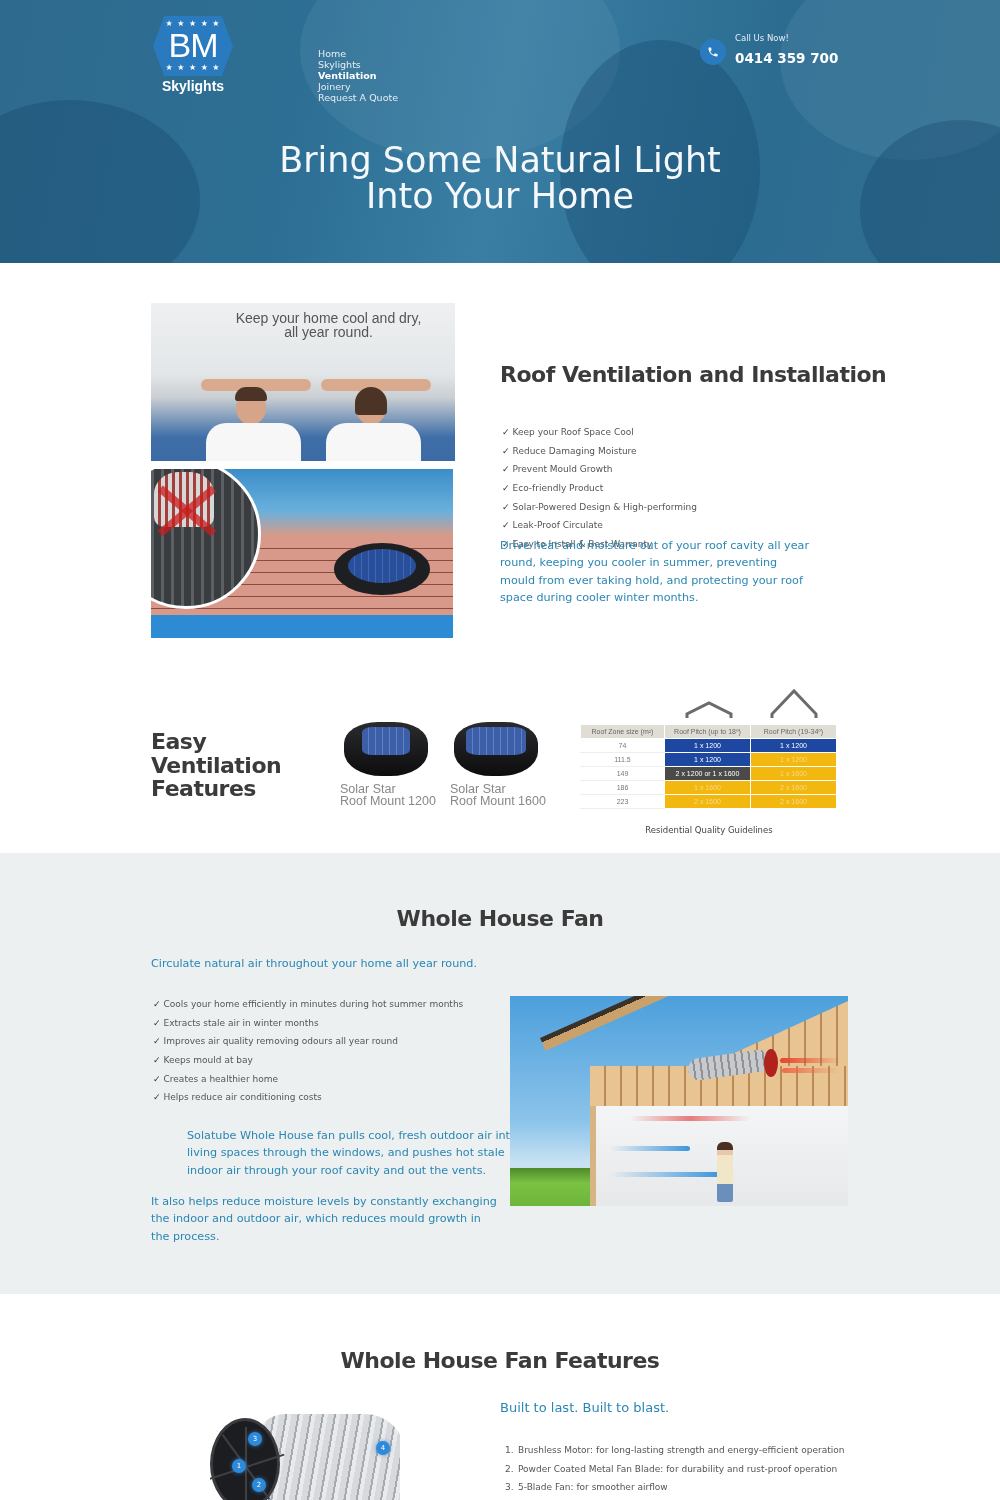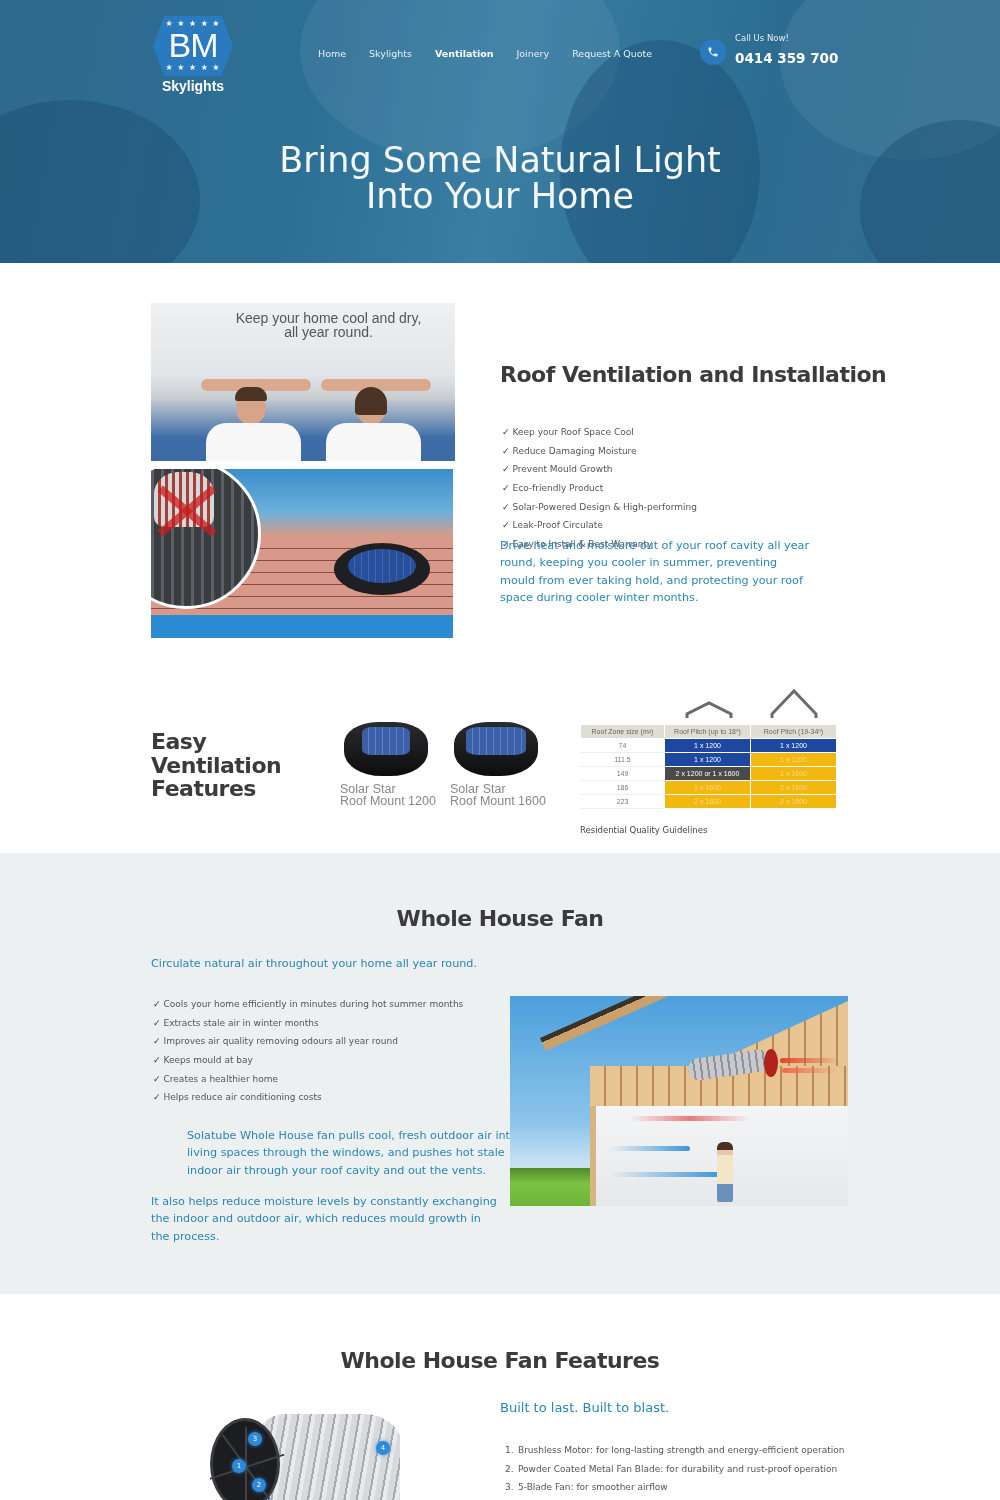--- a/index.html
+++ b/index.html
@@ -11,21 +11,21 @@
   .hero .shape { position: absolute; border-radius: 50%; background: rgba(20,70,105,0.35); }
   .hero .shape.light { background: rgba(110,160,190,0.18); }
   .logo { position: absolute; left: 150px; top: 16px; width: 86px; height: 80px; }
   .logo-badge { position: absolute; left: 3px; top: 0; width: 80px; height: 60px; background: #2a7ac0; clip-path: polygon(14% 0, 86% 0, 100% 50%, 86% 100%, 14% 100%, 0 50%); }
   .logo-stars-top, .logo-stars-bot { position: absolute; left: 0; width: 86px; text-align: center; color: #fff; font-size: 8px; letter-spacing: 1px; }
   .logo-stars-top { top: 3px; }
   .logo-stars-bot { top: 47px; }
   .logo-bm { position: absolute; left: 0; top: 12px; width: 86px; text-align: center; color: #fff; font-family: "Liberation Sans", sans-serif; font-weight: normal; font-size: 34px; line-height: 34px; letter-spacing: -1px; }
   .logo-sky { position: absolute; left: 0; top: 62px; width: 86px; text-align: center; color: #fff; font-family: "Liberation Sans", sans-serif; font-weight: bold; font-size: 14px; }
 
-  .nav { position: absolute; top: 48px; left: 318px; display: flex; gap: 0; }
+  .nav { position: absolute; top: 48px; left: 318px; display: flex; gap: 0; flex-direction: column; }
   .nav a { color: #e6eef4; font-size: 9.5px; text-decoration: none; margin-right: 23px; white-space: nowrap; }
   .nav a.active { font-weight: bold; color: #ffffff; }
 
   .call { position: absolute; left: 700px; top: 33px; }
   .phone-circle { position: absolute; left: 0; top: 6px; width: 26px; height: 26px; border-radius: 50%; background: #2a7ac0; display: flex; align-items: center; justify-content: center; }
   .call-label { position: absolute; left: 35px; top: 0; color: #e6eef4; font-size: 8.5px; white-space: nowrap; }
   .call-num { position: absolute; left: 35px; top: 17px; color: #fff; font-size: 13.5px; font-weight: bold; white-space: nowrap; }
 
   .hero-title { position: absolute; left: 0; top: 142px; width: 1000px; text-align: center; color: #f4f8fb; font-size: 35px; line-height: 36px; font-weight: normal; }
 
@@ -70,21 +70,21 @@
   .p1 { left: 340px; top: 722px; }
   .p2 { left: 450px; top: 722px; }
 
   .quality-table { position: absolute; left: 580px; top: 724px; border-collapse: collapse; font-family: "Liberation Sans", sans-serif; font-size: 7px; }
   .quality-table th { background: #e0ddd5; color: #666; font-weight: normal; height: 14px; padding: 0 4px; text-align: center; border: 1px solid #fff; }
   .quality-table td { height: 14px; text-align: center; border: 1px solid #fff; padding: 0 4px; }
   .quality-table td.zone { color: #777; background: #fff; width: 84px; border-bottom: 1px solid #eee; }
   .quality-table td.c-blue { background: #1d47a0; color: #fff; width: 86px; }
   .quality-table td.c-dark { background: #4a4a4a; color: #fff; }
   .quality-table td.c-yellow { background: #f2b80f; color: #f7d98a; width: 84px; }
-  .table-caption { position: absolute; left: 580px; top: 825px; width: 258px; font-size: 8.5px; color: #444; }
+  .table-caption { position: absolute; left: 580px; top: 825px; width: 258px; text-align: center; font-size: 8.5px; color: #444; }
 
   
   .grey { position: absolute; left: 0; top: 853px; width: 1000px; height: 441px; background: #ecf0f1; }
   .grey-title { position: absolute; left: 0; top: 906px; width: 1000px; text-align: center; font-size: 22px; color: #3b3b3b; letter-spacing: -0.5px; }
   .grey-sub { position: absolute; left: 151px; top: 957px; font-size: 11.2px; color: #2a86b3; white-space: nowrap; }
   .s2-list { left: 153px; top: 995px; }
   .s2-para1 { left: 151px; top: 1127px; width: 350px; margin-left: 36px; }
   .s2-para2 { left: 151px; top: 1193px; width: 350px; }
   .img-fan { position: absolute; left: 510px; top: 996px; width: 338px; height: 210px; overflow: hidden;
     background: linear-gradient(180deg, #4c9fdc 0%, #8cc4ea 60%, #c9e2f3 80%); }

